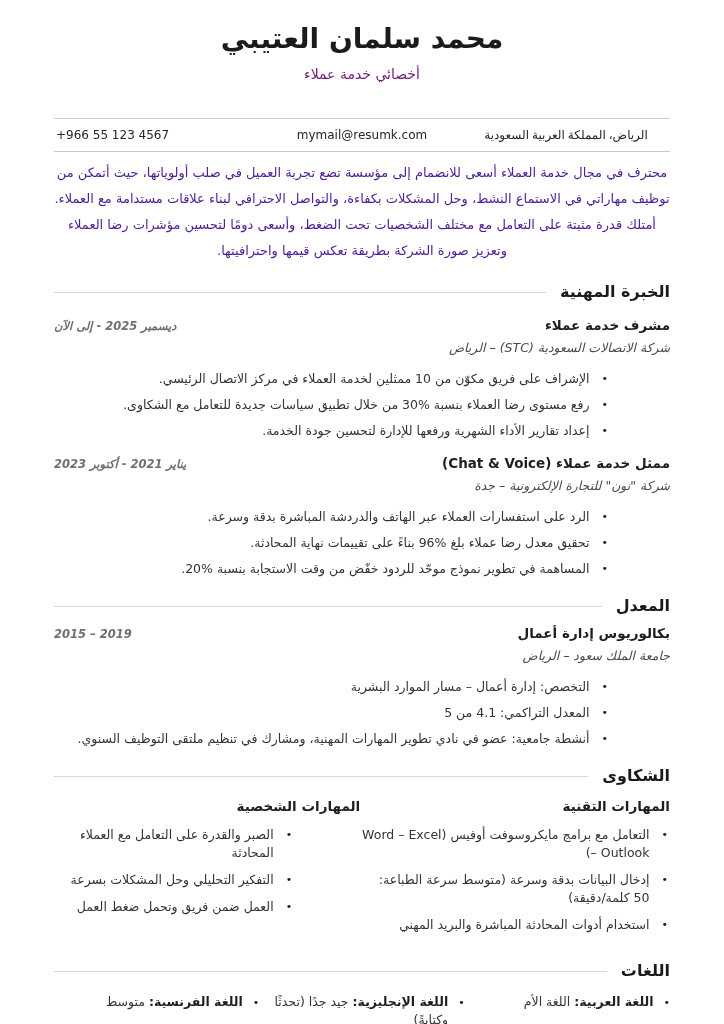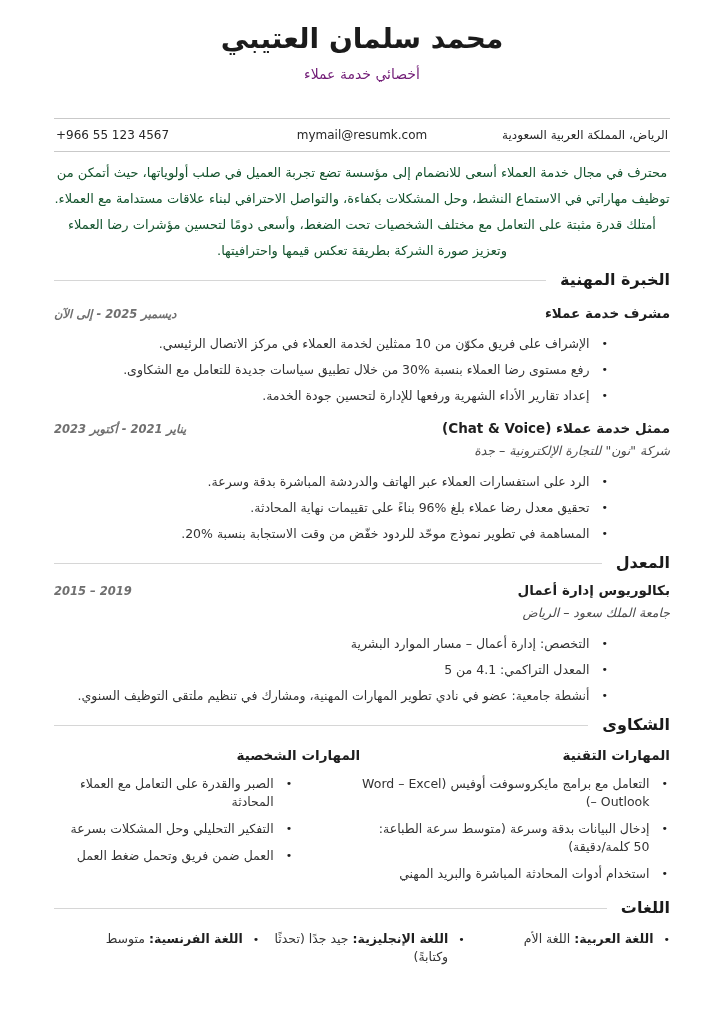--- a/index.html
+++ b/index.html
@@ -41,40 +41,40 @@
     justify-content: space-between;
     align-items: center;
     border-top: 1px solid #c9c9c9;
     border-bottom: 1px solid #c9c9c9;
     padding: 8px 2px;
     font-size: 12px;
     line-height: 16px;
     color: #262626;
   }
   .contact-item { flex: 1; }
-  .contact-item.loc   { text-align: right; }
+  .contact-item.loc   { text-align: center; font-family: Liberation Serif, serif; }
   .contact-item.email { text-align: center; }
   .contact-item.phone { text-align: left; }
   .ltr { direction: ltr; unicode-bidi: isolate; }
 
   
   .summary {
     margin: 8px 0 0 0;
     text-align: center;
     font-size: 13px;
     line-height: 26px;
-    color: #14532d;
+    color: #4c1d95;
   }
 
   
   .sec-head {
     display: flex;
     align-items: center;
     gap: 14px;
-    margin-top: 4px;
+    margin-top: 16px;
     text-align: right;
   }
   .sec-head h2 {
     margin: 0;
     font-size: 16px;
     line-height: 24px;
     font-weight: 700;
     color: #1b1b1b;
     white-space: nowrap;
   }
@@ -179,20 +179,21 @@
   <div class="sec-head">
     <h2>الخبرة المهنية</h2>
     <div class="sec-line"></div>
   </div>
 
   <div class="entry">
     <div class="entry-head">
       <h3>مشرف خدمة عملاء</h3>
       <span class="date">ديسمبر 2025 - إلى الآن</span>
     </div>
+    <div class="company">شركة الاتصالات السعودية (STC) – الرياض</div>
     <ul class="blist">
       <li>
           <span class="dot">•</span>
           <span class="bt">الإشراف على فريق مكوّن من 10 ممثلين لخدمة العملاء في مركز الاتصال الرئيسي.</span>
         </li>
       <li>
           <span class="dot">•</span>
           <span class="bt">رفع مستوى رضا العملاء بنسبة %30 من خلال تطبيق سياسات جديدة للتعامل مع الشكاوى.</span>
         </li>
       <li>

